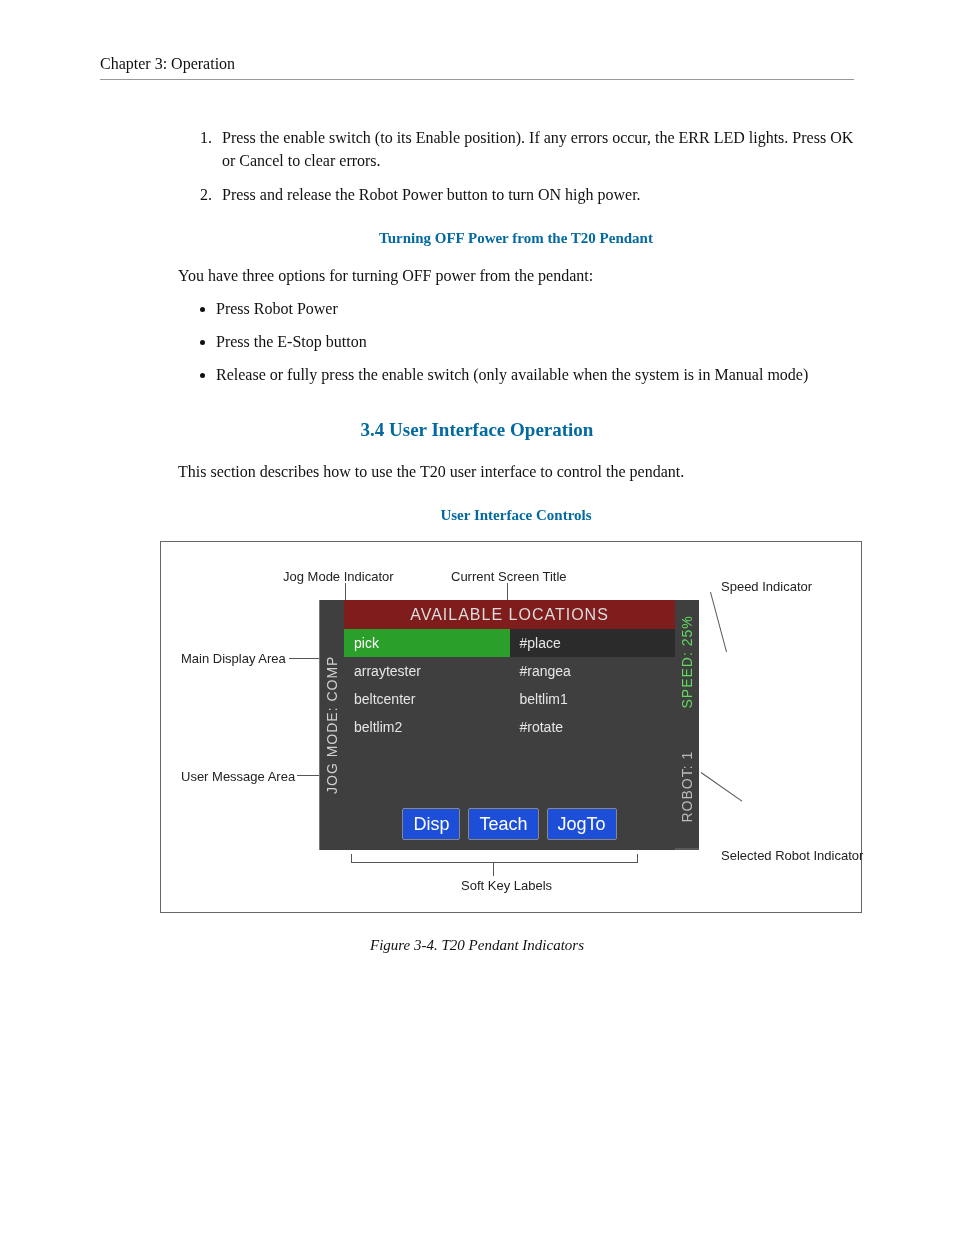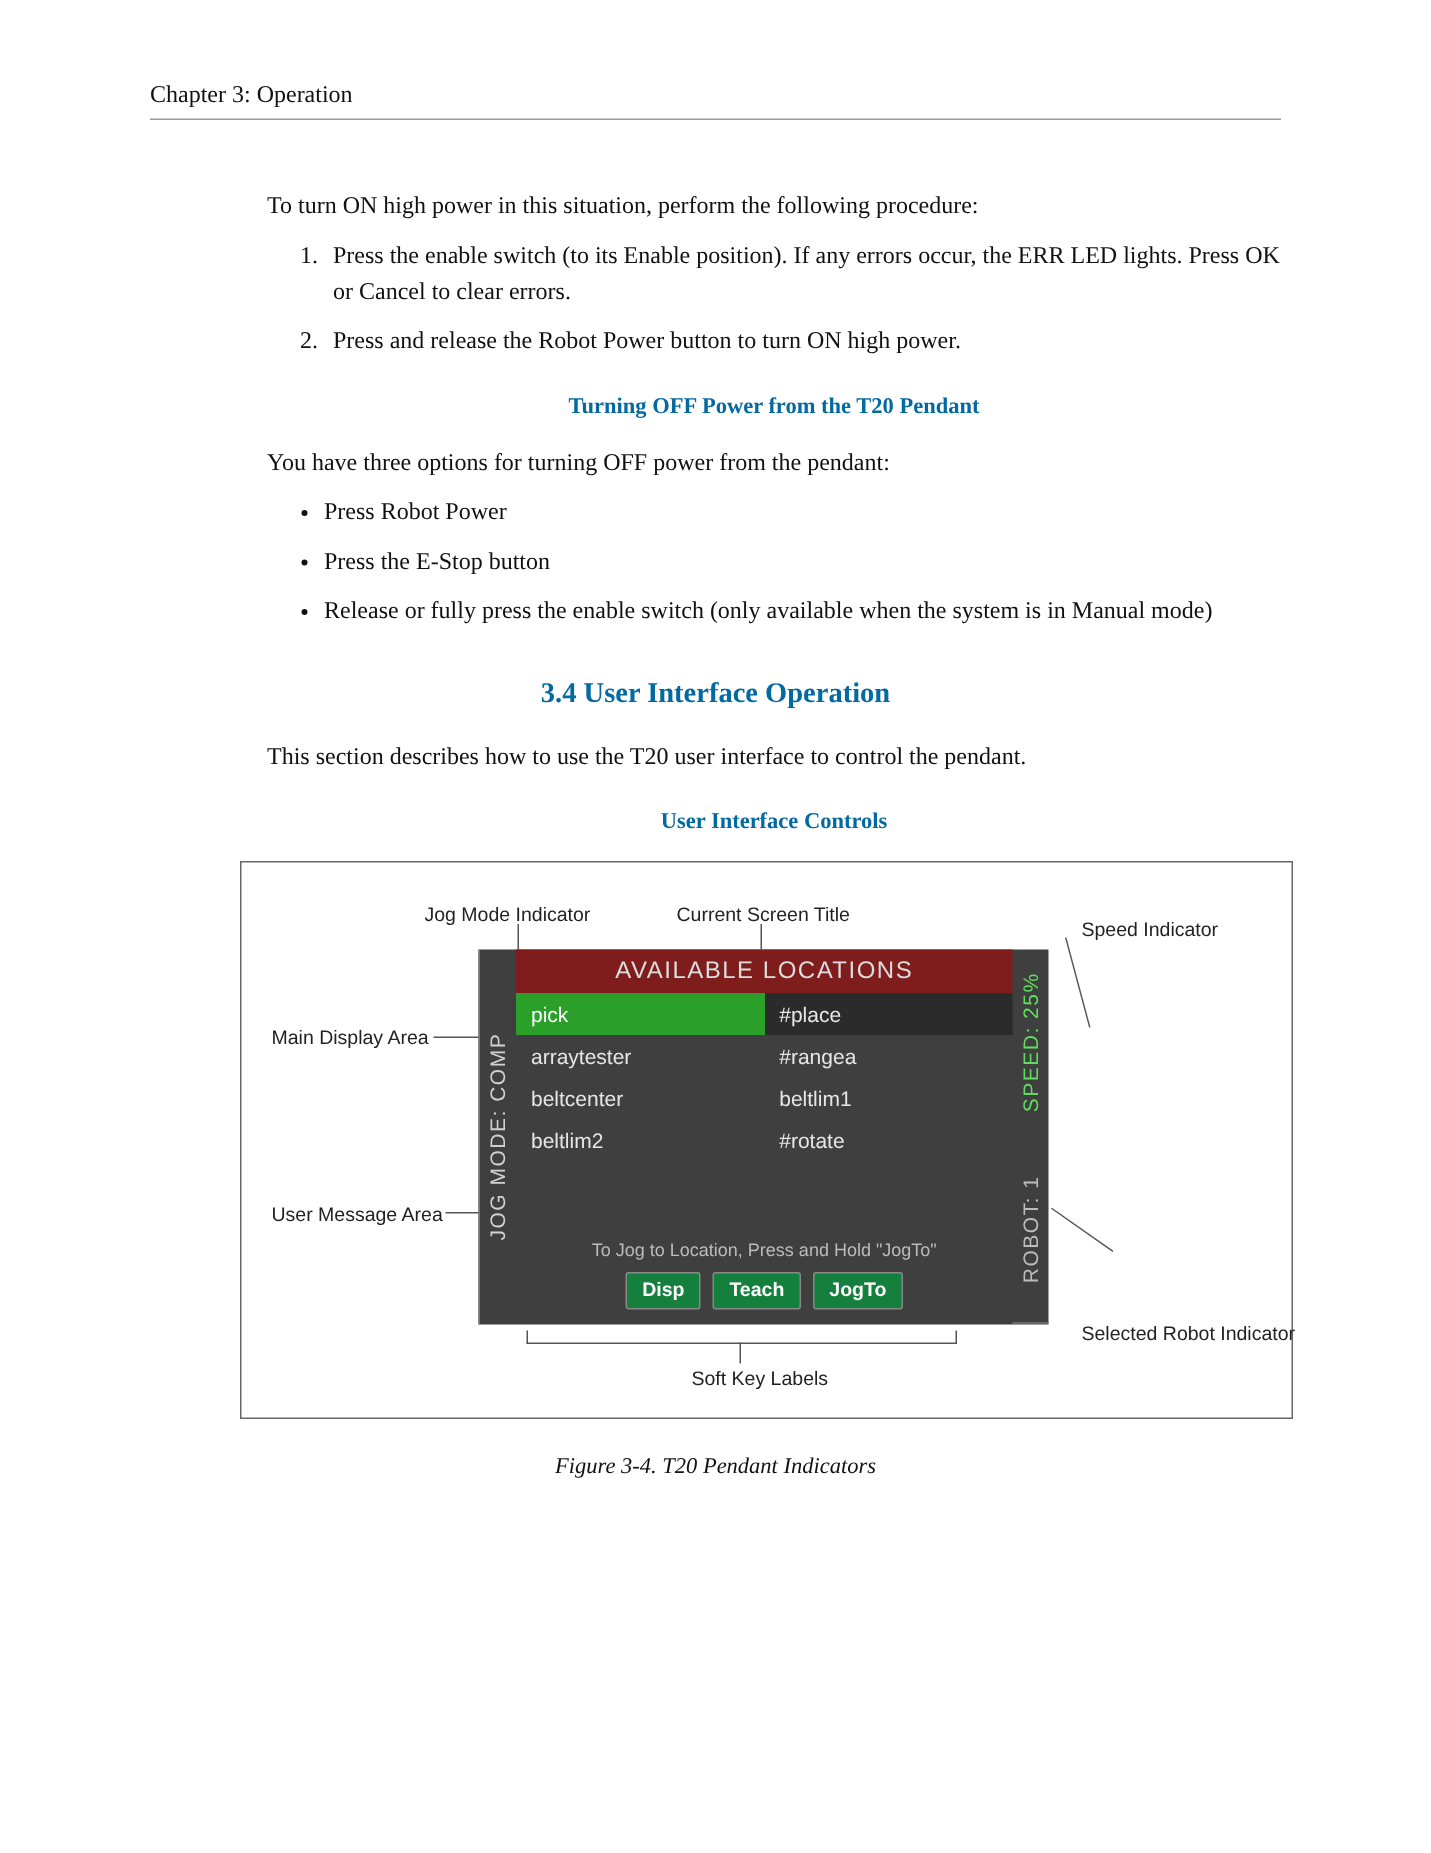--- a/index.html
+++ b/index.html
@@ -132,27 +132,26 @@
     color: #bbb;
     padding: 2px 0 6px 0;
   }
   .pendant .softkeys {
     display: flex;
     gap: 8px;
     justify-content: center;
     padding: 0 0 10px 0;
   }
   .pendant .softkeys .sk {
-    background: #15803d;
+    background: #1d4ed8;
     color: #fff;
     border: 1px solid #888;
     border-radius: 2px;
     padding: 2px 10px;
-    font-size: 13px;
-    font-weight: bold;
+    font-size: 18px;
   }
 
   
   .bracket-h {
     position: absolute;
     border-bottom: 1px solid #555;
     border-left: 1px solid #555;
     border-right: 1px solid #555;
     height: 8px;
   }
@@ -176,23 +175,20 @@
   }
 </style>
 </head>
 <body>
 
 <div class="page">
 
   <div class="run-head">Chapter 3: Operation</div>
   <hr class="rule">
 
-  <div class="narrow">
-    <p class="body-p">To turn ON high power in this situation, perform the following procedure:</p>
-  </div>
 
   <ol class="proc">
     <li>Press the enable switch (to its Enable position). If any errors occur, the ERR LED lights. Press OK or Cancel to clear errors.</li>
     <li>Press and release the Robot Power button to turn ON high power.</li>
   </ol>
 
   <div class="h-blue h3">Turning OFF Power from the T20 Pendant</div>
 
   <div class="narrow">
     <p class="body-p">You have three options for turning OFF power from the pendant:</p>
@@ -241,21 +237,20 @@
         <div class="grid">
           <div class="cell sel-l">pick</div>
           <div class="cell sel-r">#place</div>
           <div class="cell">arraytester</div>
           <div class="cell">#rangea</div>
           <div class="cell">beltcenter</div>
           <div class="cell">beltlim1</div>
           <div class="cell">beltlim2</div>
           <div class="cell">#rotate</div>
         </div>
-        <div class="msg">To Jog to Location, Press and Hold "JogTo"</div>
         <div class="softkeys">
           <span class="sk">Disp</span>
           <span class="sk">Teach</span>
           <span class="sk">JogTo</span>
         </div>
       </div>
       <div class="col-right-wrap">
         <div class="col-right-top">SPEED: 25%</div>
         <div class="col-right-bot">ROBOT: 1</div>
       </div>

